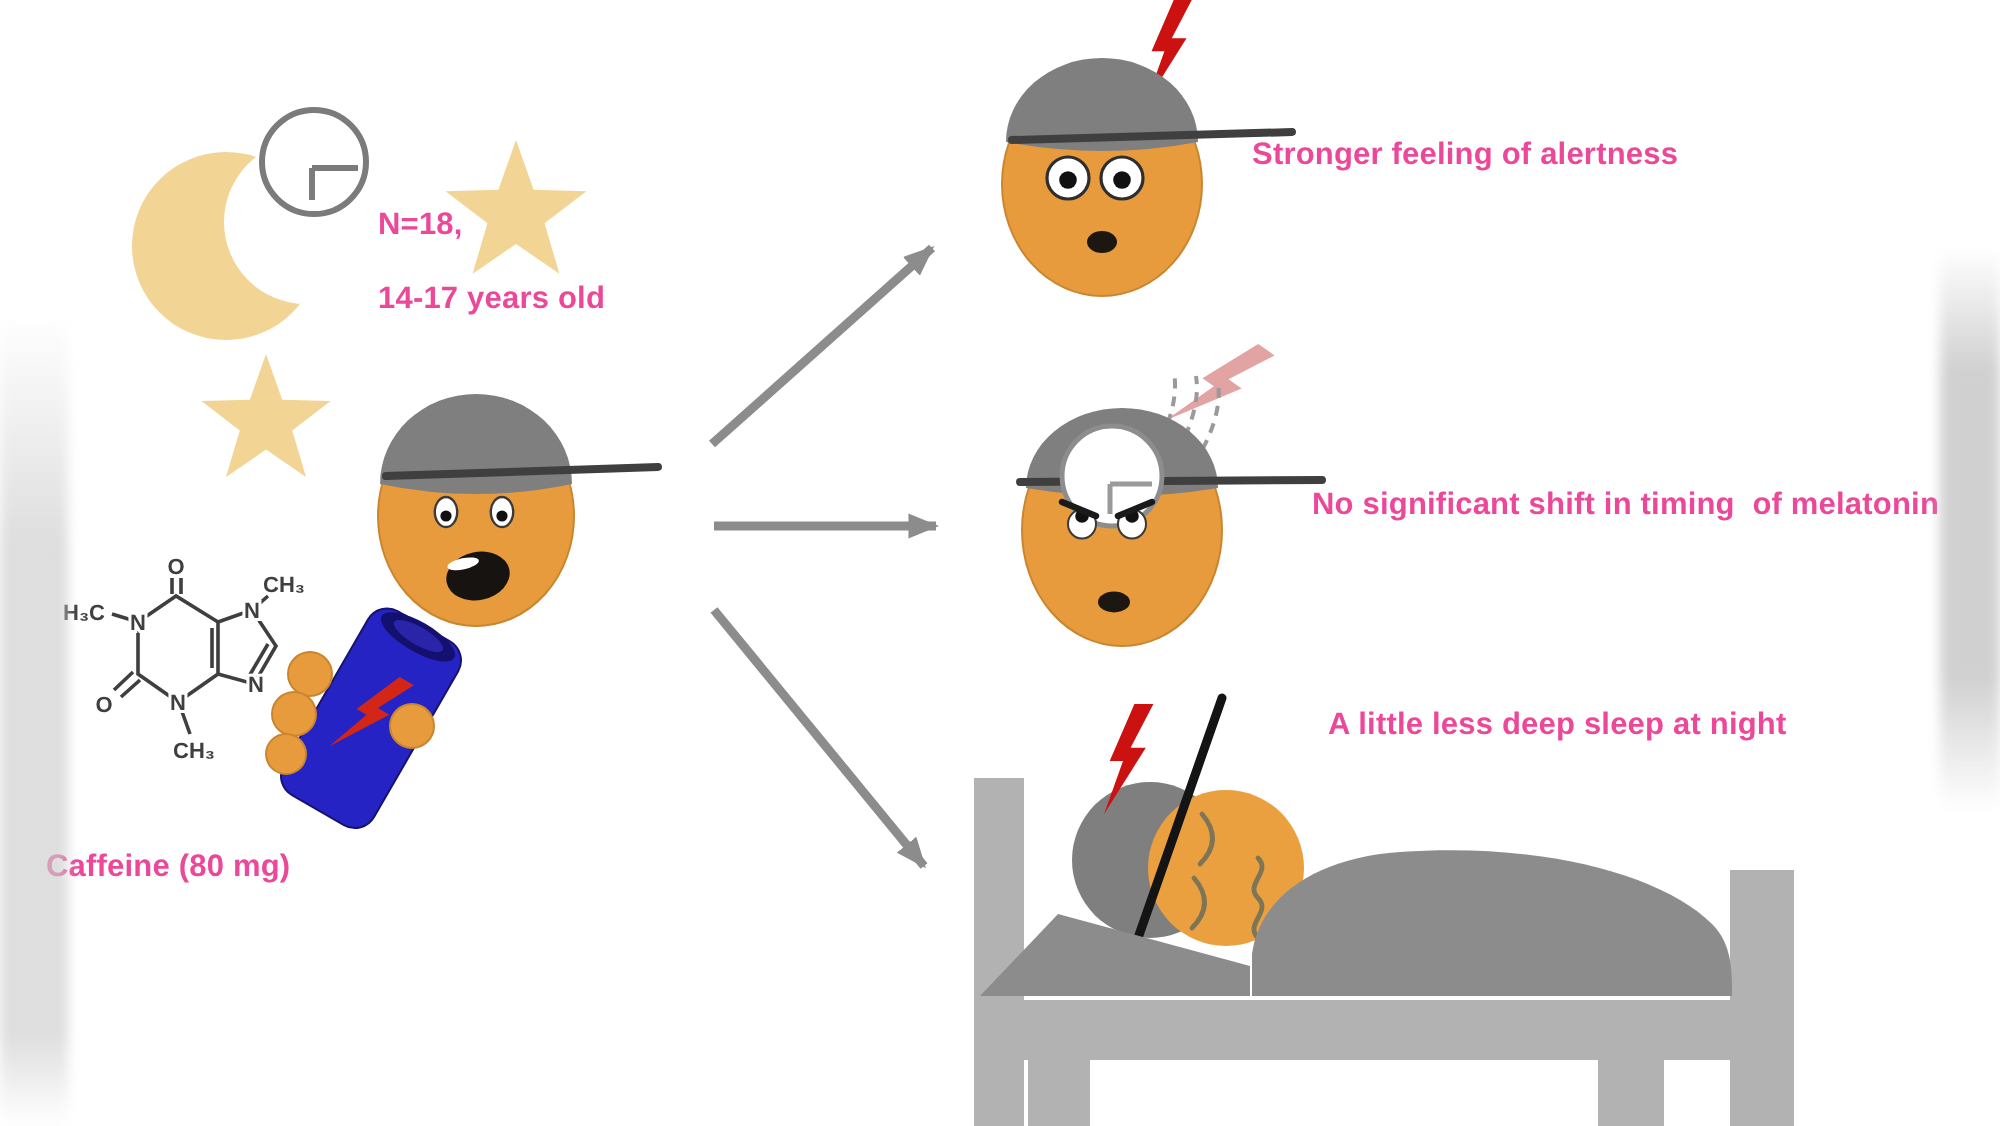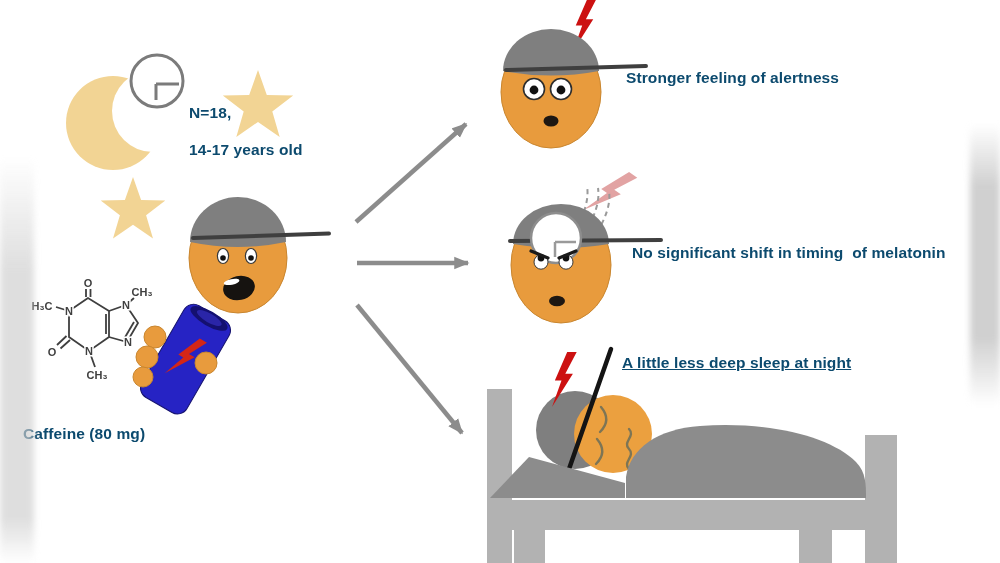--- a/index.html
+++ b/index.html
@@ -2,21 +2,21 @@
 <html><head>
 <meta charset="utf-8">
 <style>
   html,body{margin:0;padding:0;}
   body{
     width:1000px;height:563px;position:relative;overflow:hidden;
     background:#ffffff;font-family:"Liberation Sans",sans-serif;
   }
   #scene-svg{position:absolute;left:0;top:0;z-index:1;}
   .label{
-    position:absolute;z-index:3;color:#0c4a6e;
+    position:absolute;z-index:3;color:#ec4899;
     font:600 15.5px "Liberation Sans",sans-serif;
     white-space:pre;letter-spacing:.1px;
   }
   .skin{fill:#E89B3D;stroke:#C9862F;stroke-width:1;}
   .cap{fill:#7F7F7F;}
   .gold{fill:#F2D494;}
   .bolt-red{fill:#CC1111;}
   .frame{fill:#B2B2B2;}
   .bedding{fill:#8C8C8C;}
   .mol-label{
@@ -153,19 +153,19 @@
     <rect class="frame" x="487" y="500" width="379" height="30"></rect>
     <rect class="frame" x="514" y="530" width="31" height="33"></rect>
     <rect class="frame" x="799" y="530" width="33" height="33"></rect>
   </g>
 </svg>
 
 <div class="label" style="left:189px;top:104px;">N=18,</div>
 <div class="label" style="left:189px;top:141px;">14-17 years old</div>
 <div class="label" style="left:23px;top:425px;">Caffeine (80 mg)</div>
 <div class="label" style="left:626px;top:69px;">Stronger feeling of alertness</div>
-<div class="label" style="left:632px;top:244px;">No significant shift in timing  of melatonin</div>
-<div class="label" style="left:622px;top:354px;text-decoration:underline;">A little less deep sleep at night</div>
+<div class="label" style="left:656px;top:244px;">No significant shift in timing  of melatonin</div>
+<div class="label" style="left:664px;top:354px;">A little less deep sleep at night</div>
 
 <div class="edge edge-left"></div>
 <div class="edge edge-right"></div>
 
 </div>
 
 </body></html>

